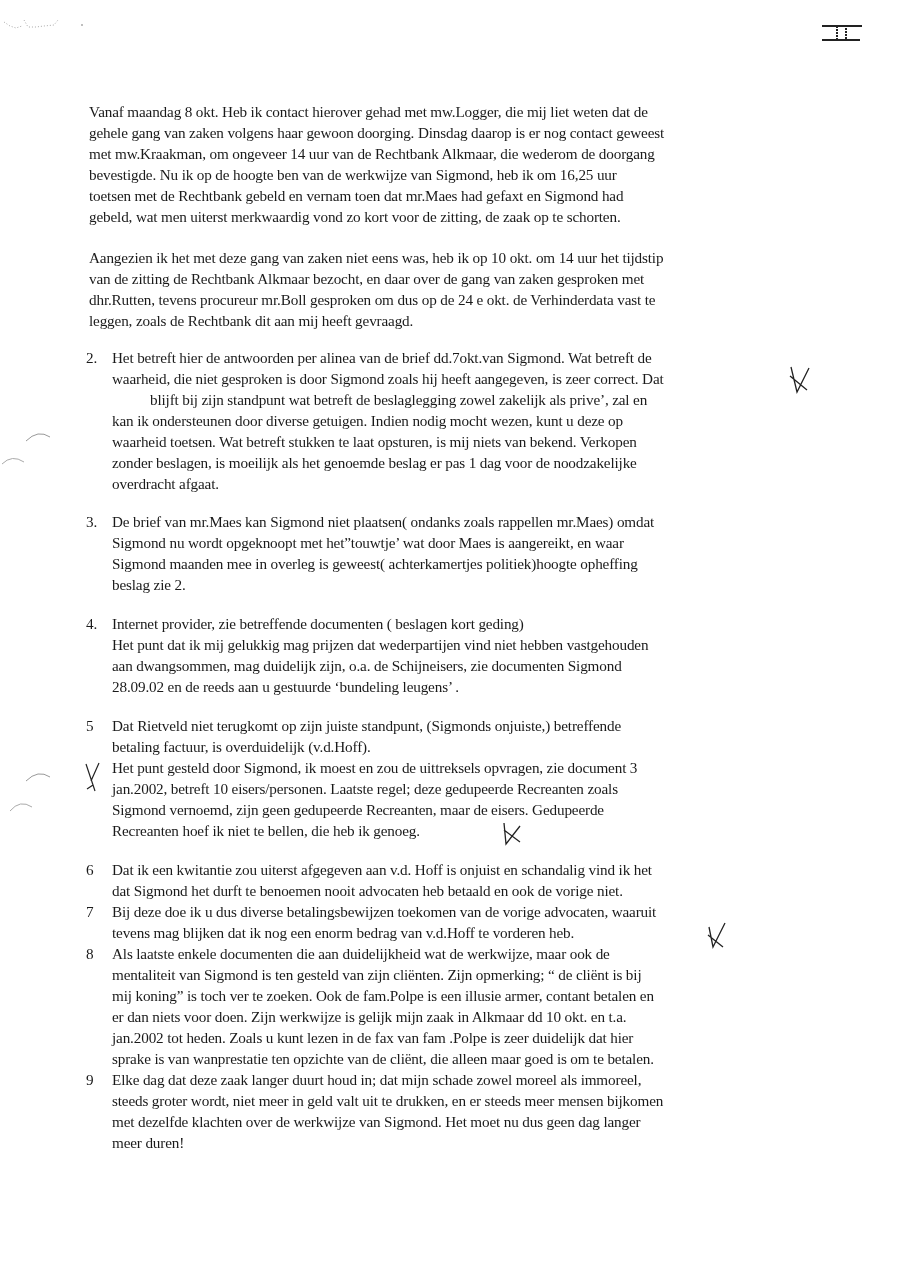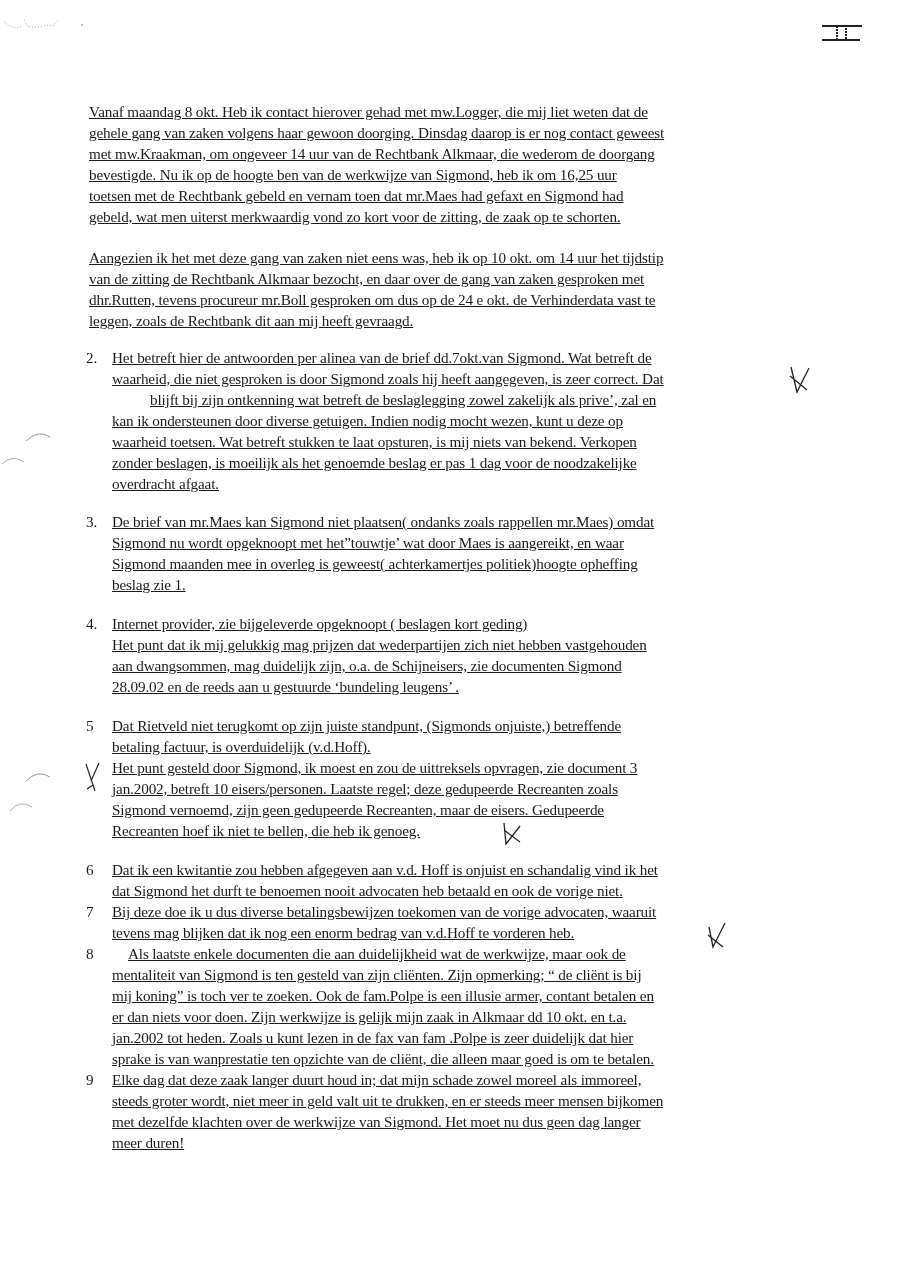--- a/index.html
+++ b/index.html
@@ -7,21 +7,20 @@
     width: 900px; height: 1265px; position: relative; overflow: hidden;
     font-family: "Liberation Serif", "DejaVu Serif", serif;
     color: #1a1a1a;
     font-size: 15.2px;
   }
   .line {
     position: absolute;
     white-space: nowrap;
     line-height: 19px;
     letter-spacing: -0.15px;
-    text-decoration: underline;
   }
   .num { position: absolute; line-height: 19px; }
   .mark { position: absolute; }
   .scan { position: absolute; }
 </style>
 </head>
 <body>
 
 <svg class="scan" style="left:0;top:0" width="120" height="40">
   <path d="M4 22 L10 26 L16 28 L22 26 M24 20 L28 27 L36 27 L44 26 L54 25 L58 20" stroke="#aaa" stroke-width="1" fill="none" stroke-dasharray="1 2"></path>
@@ -60,68 +59,68 @@
   <div class="line" style="left:89px;top:248px">Aangezien ik het met deze gang van zaken niet eens was, heb ik op 10 okt. om 14 uur het tijdstip</div>
   <div class="line" style="left:89px;top:269px">van de zitting de Rechtbank Alkmaar bezocht, en daar over de gang van zaken gesproken met</div>
   <div class="line" style="left:89px;top:290px">dhr.Rutten, tevens procureur mr.Boll gesproken om dus op de 24 e okt. de Verhinderdata vast te</div>
   <div class="line" style="left:89px;top:311px">leggen, zoals de Rechtbank dit aan mij heeft gevraagd.</div>
 </div>
 
 <div>
   <div class="num" style="left:86px;top:348px">2.</div>
   <div class="line" style="left:112px;top:348px">Het betreft hier de antwoorden per alinea van de brief dd.7okt.van Sigmond. Wat betreft de</div>
   <div class="line" style="left:112px;top:369px">waarheid, die niet gesproken is door Sigmond zoals hij heeft aangegeven, is zeer correct. Dat</div>
-  <div class="line" style="left:150px;top:390px">blijft bij zijn ontkenning wat betreft de beslaglegging zowel zakelijk als prive’, zal en</div>
+  <div class="line" style="left:150px;top:390px">blijft bij zijn standpunt wat betreft de beslaglegging zowel zakelijk als prive’, zal en</div>
   <div class="line" style="left:112px;top:411px">kan ik ondersteunen door diverse getuigen. Indien nodig mocht wezen, kunt u deze op</div>
   <div class="line" style="left:112px;top:432px">waarheid toetsen.  Wat betreft stukken te laat opsturen, is mij niets van bekend. Verkopen</div>
   <div class="line" style="left:112px;top:453px">zonder beslagen, is moeilijk als het genoemde beslag er pas 1 dag voor de noodzakelijke</div>
   <div class="line" style="left:112px;top:474px">overdracht afgaat.</div>
 </div>
 
 <div>
   <div class="num" style="left:86px;top:512px">3.</div>
   <div class="line" style="left:112px;top:512px">De brief van mr.Maes kan Sigmond niet plaatsen( ondanks zoals rappellen mr.Maes) omdat</div>
   <div class="line" style="left:112px;top:533px">Sigmond nu wordt opgeknoopt met het”touwtje’ wat door Maes is aangereikt, en waar</div>
   <div class="line" style="left:112px;top:554px">Sigmond maanden mee in overleg is geweest( achterkamertjes politiek)hoogte opheffing</div>
-  <div class="line" style="left:112px;top:575px">beslag zie 1.</div>
+  <div class="line" style="left:112px;top:575px">beslag zie 2.</div>
 </div>
 
 <div>
   <div class="num" style="left:86px;top:614px">4.</div>
-  <div class="line" style="left:112px;top:614px">Internet provider, zie bijgeleverde opgeknoopt ( beslagen kort geding)</div>
-  <div class="line" style="left:112px;top:635px">Het punt dat ik mij gelukkig mag prijzen dat wederpartijen zich niet hebben vastgehouden</div>
+  <div class="line" style="left:112px;top:614px">Internet provider, zie betreffende documenten ( beslagen kort geding)</div>
+  <div class="line" style="left:112px;top:635px">Het punt dat ik mij gelukkig mag prijzen dat wederpartijen vind niet hebben vastgehouden</div>
   <div class="line" style="left:112px;top:656px">aan dwangsommen, mag duidelijk zijn, o.a. de Schijneisers, zie documenten Sigmond</div>
   <div class="line" style="left:112px;top:677px">28.09.02 en de reeds aan u gestuurde ‘bundeling leugens’   .</div>
 </div>
 
 <div>
   <div class="num" style="left:86px;top:716px">5</div>
   <div class="line" style="left:112px;top:716px">Dat Rietveld niet terugkomt op zijn juiste standpunt, (Sigmonds onjuiste,) betreffende</div>
   <div class="line" style="left:112px;top:737px">betaling factuur, is overduidelijk (v.d.Hoff).</div>
   <div class="line" style="left:112px;top:758px">Het punt gesteld door Sigmond, ik moest en zou de uittreksels opvragen, zie document 3</div>
   <div class="line" style="left:112px;top:779px">jan.2002, betreft 10 eisers/personen. Laatste regel; deze gedupeerde Recreanten zoals</div>
   <div class="line" style="left:112px;top:800px">Sigmond vernoemd, zijn geen gedupeerde Recreanten, maar de eisers. Gedupeerde</div>
   <div class="line" style="left:112px;top:821px">Recreanten hoef ik niet te bellen, die heb ik genoeg.</div>
 </div>
 
 <div>
   <div class="num" style="left:86px;top:860px">6</div>
-  <div class="line" style="left:112px;top:860px">Dat ik een kwitantie zou hebben afgegeven aan v.d. Hoff is onjuist en schandalig vind ik het</div>
+  <div class="line" style="left:112px;top:860px">Dat ik een kwitantie zou uiterst afgegeven aan v.d. Hoff is onjuist en schandalig vind ik het</div>
   <div class="line" style="left:112px;top:881px">dat Sigmond het durft te benoemen nooit advocaten heb betaald en ook de vorige niet.</div>
 </div>
 
 <div>
   <div class="num" style="left:86px;top:902px">7</div>
   <div class="line" style="left:112px;top:902px">Bij deze doe ik u dus diverse betalingsbewijzen toekomen van de vorige advocaten, waaruit</div>
   <div class="line" style="left:112px;top:923px">tevens mag blijken dat ik nog een enorm bedrag van v.d.Hoff te vorderen heb.</div>
 </div>
 
 <div>
   <div class="num" style="left:86px;top:944px">8</div>
-  <div class="line" style="left:128px;top:944px">Als laatste enkele documenten die aan duidelijkheid wat de werkwijze, maar ook de</div>
+  <div class="line" style="left:112px;top:944px">Als laatste enkele documenten die aan duidelijkheid wat de werkwijze, maar ook de</div>
   <div class="line" style="left:112px;top:965px">mentaliteit van Sigmond is ten gesteld van zijn cliënten. Zijn opmerking; “ de cliënt is bij</div>
   <div class="line" style="left:112px;top:986px">mij koning” is toch ver te zoeken. Ook de fam.Polpe is een illusie armer, contant betalen en</div>
   <div class="line" style="left:112px;top:1007px">er dan niets voor doen. Zijn werkwijze is gelijk mijn zaak in Alkmaar dd 10 okt. en t.a.</div>
   <div class="line" style="left:112px;top:1028px">jan.2002 tot heden. Zoals u kunt lezen in de fax van fam .Polpe is zeer duidelijk dat hier</div>
   <div class="line" style="left:112px;top:1049px">sprake is van wanprestatie ten opzichte van de cliënt, die alleen maar goed is om te betalen.</div>
 </div>
 
 <div>
   <div class="num" style="left:86px;top:1070px">9</div>
   <div class="line" style="left:112px;top:1070px">Elke dag dat deze zaak langer duurt houd in; dat mijn schade zowel moreel als immoreel,</div>

